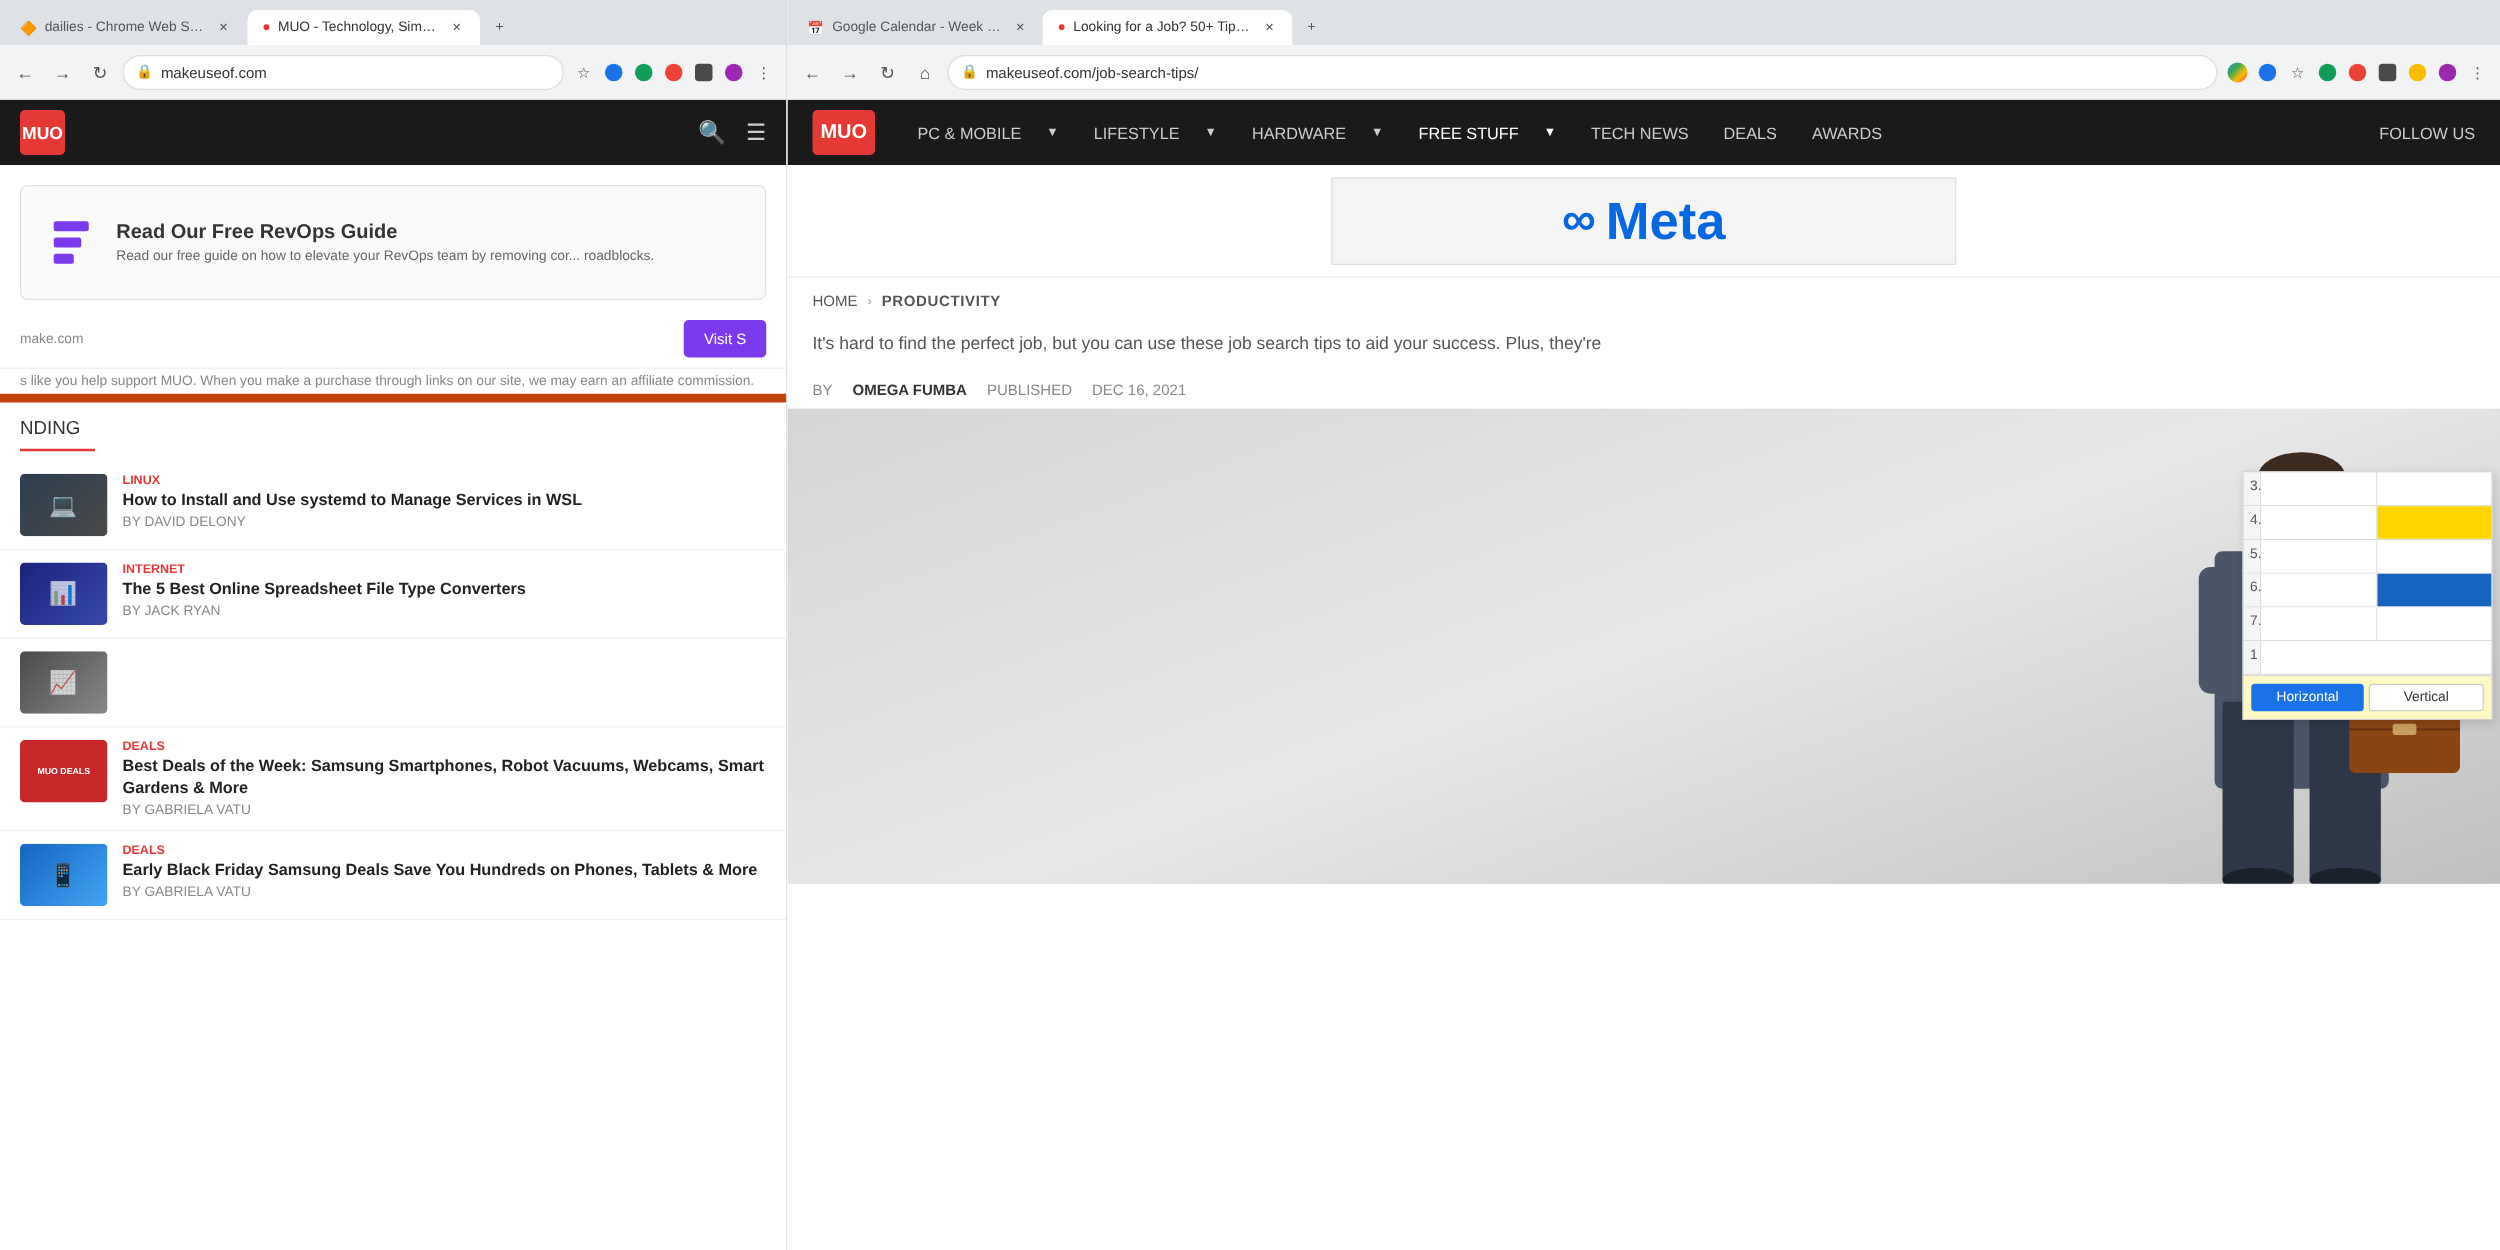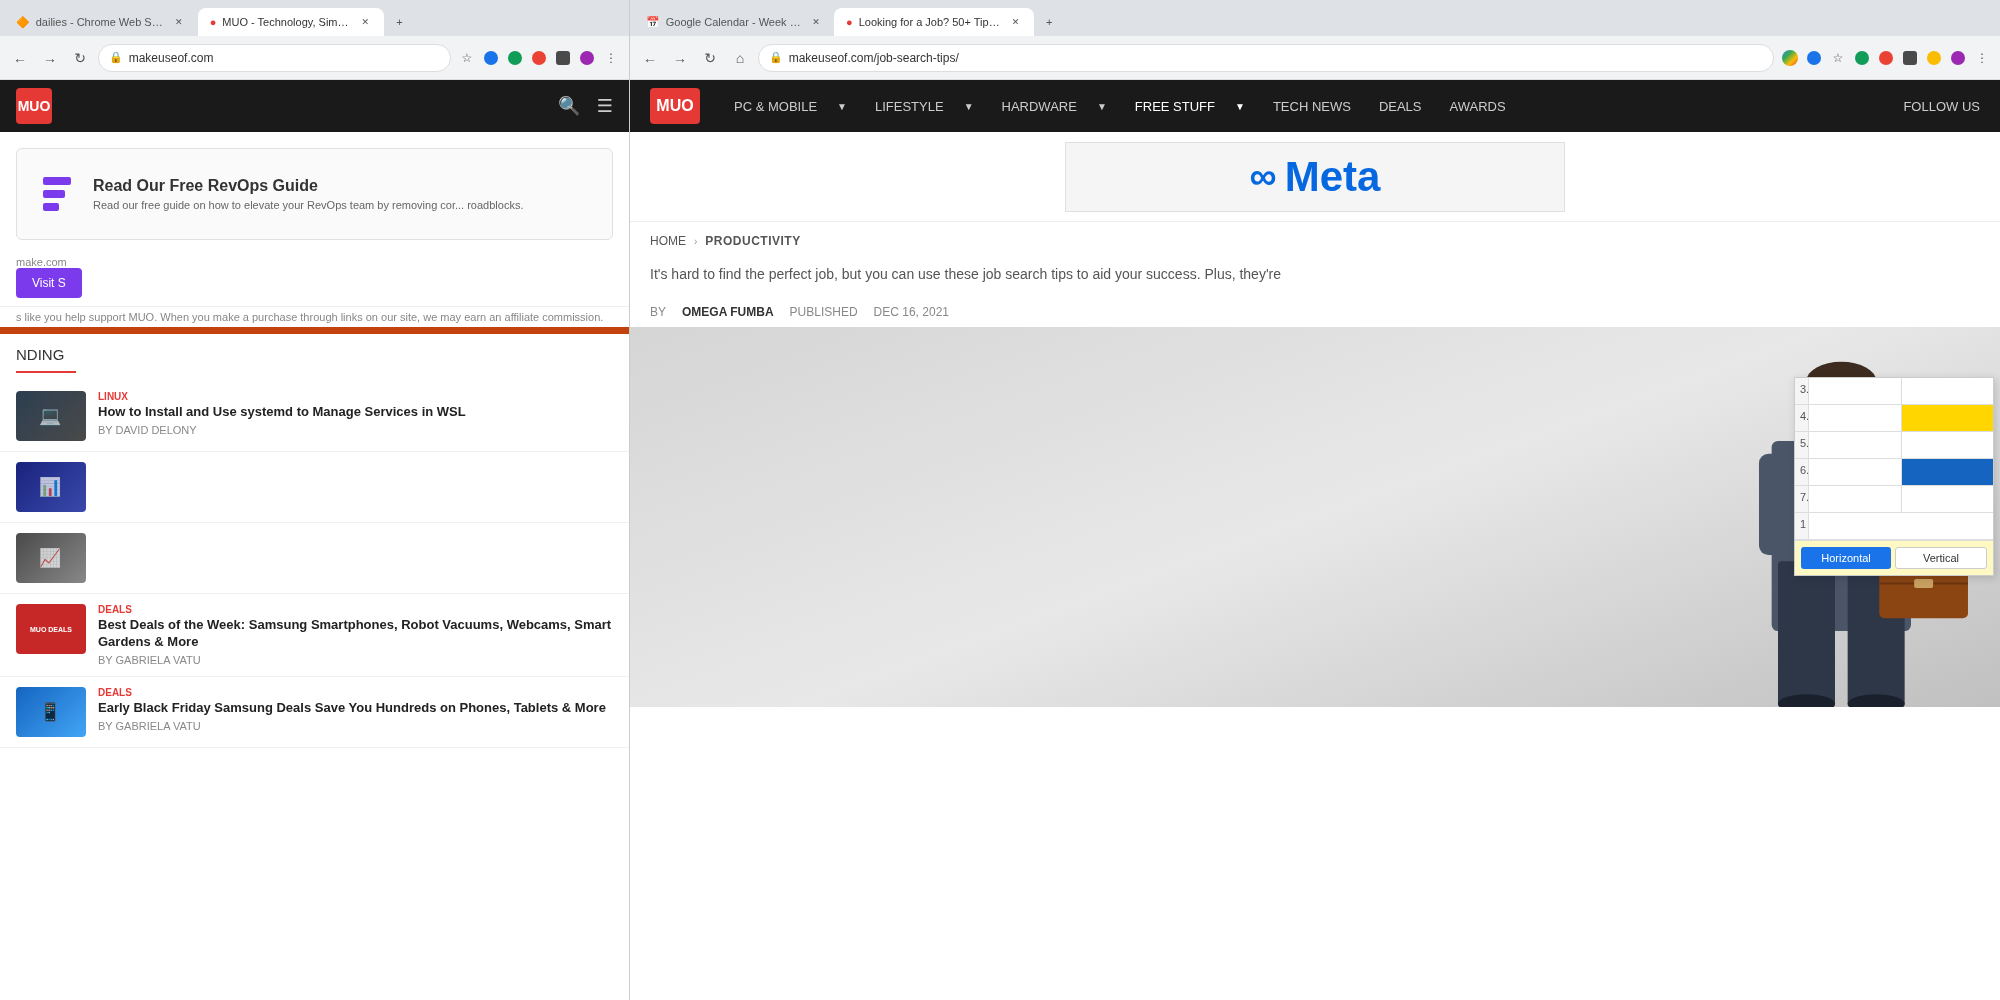--- a/index.html
+++ b/index.html
@@ -126,21 +126,21 @@
     .ad-bar {
       height: 8px; border-radius: 2px;
     }
     .ad-text { flex: 1; }
     .ad-title {
       font-size: 16px; font-weight: bold; color: #333; margin-bottom: 4px;
     }
     .ad-desc { font-size: 11px; color: #666; }
     .ad-footer {
       margin: 0 16px 8px 16px;
-      display: flex; align-items: flex-start; justify-content: space-between; flex-direction: column;
+      display: flex; align-items: center; justify-content: space-between;
     }
     .ad-source { font-size: 11px; color: #888; }
     .ad-visit-btn {
       background: #7c3aed;
       color: #fff;
       border: none;
       border-radius: 4px;
       padding: 8px 16px;
       font-size: 12px;
       cursor: pointer;
@@ -526,20 +526,25 @@
         <div class="article-author">BY DAVID DELONY</div>
       </div>
     </div>
 
     <div class="article-item">
       <div class="article-thumb">
         <div style="width:100%;height:100%;background:linear-gradient(135deg,#1a237e,#3949ab);display:flex;align-items:center;justify-content:center;">
           <span style="font-size:18px;color:#fff;opacity:0.7">📊</span>
         </div>
       </div>
+      <div class="article-info">
+        <div class="article-category">INTERNET</div>
+        <div class="article-title">The 5 Best Online Spreadsheet File Type Converters</div>
+        <div class="article-author">BY JACK RYAN</div>
+      </div>
     </div>
 
     <div class="article-item">
       <div class="article-thumb">
         <div style="width:100%;height:100%;background:linear-gradient(135deg,#4a4a4a,#888);display:flex;align-items:center;justify-content:center;">
           <span style="font-size:18px;color:#fff;opacity:0.7">📈</span>
         </div>
       </div>
     </div>
 

